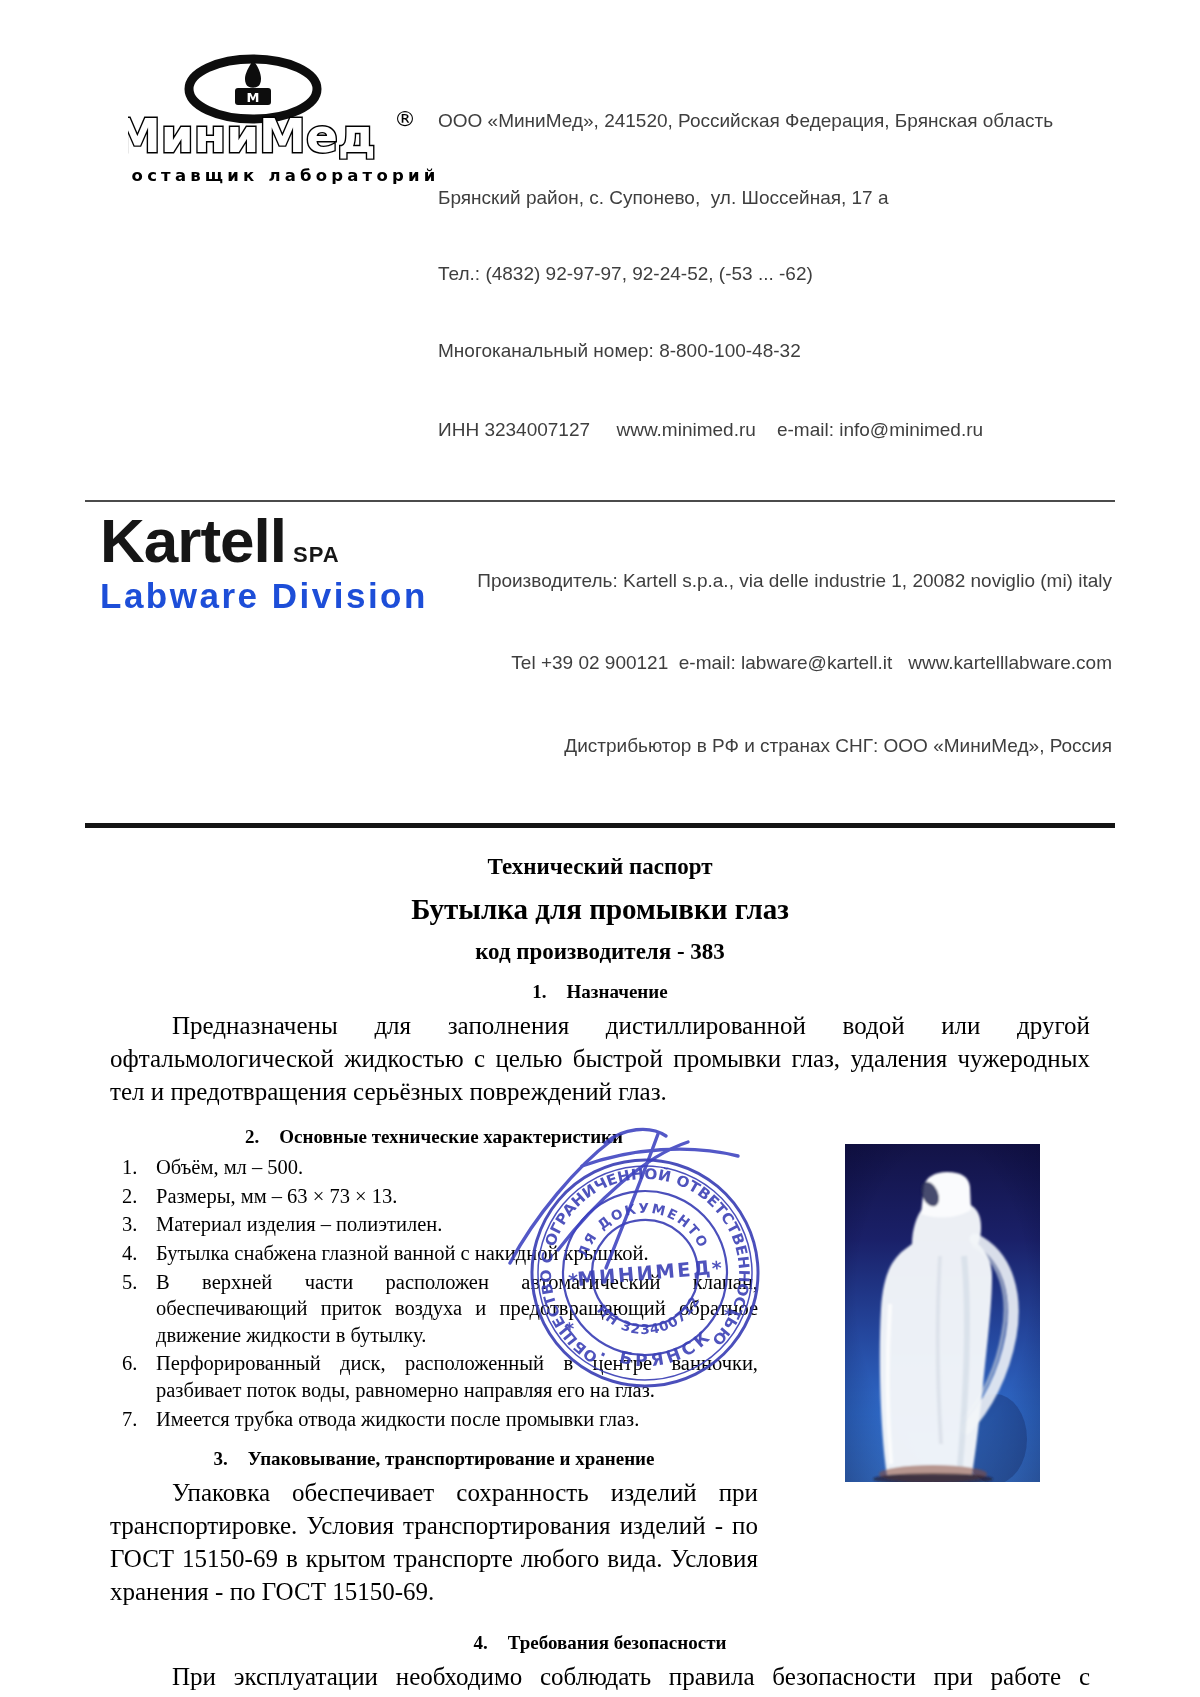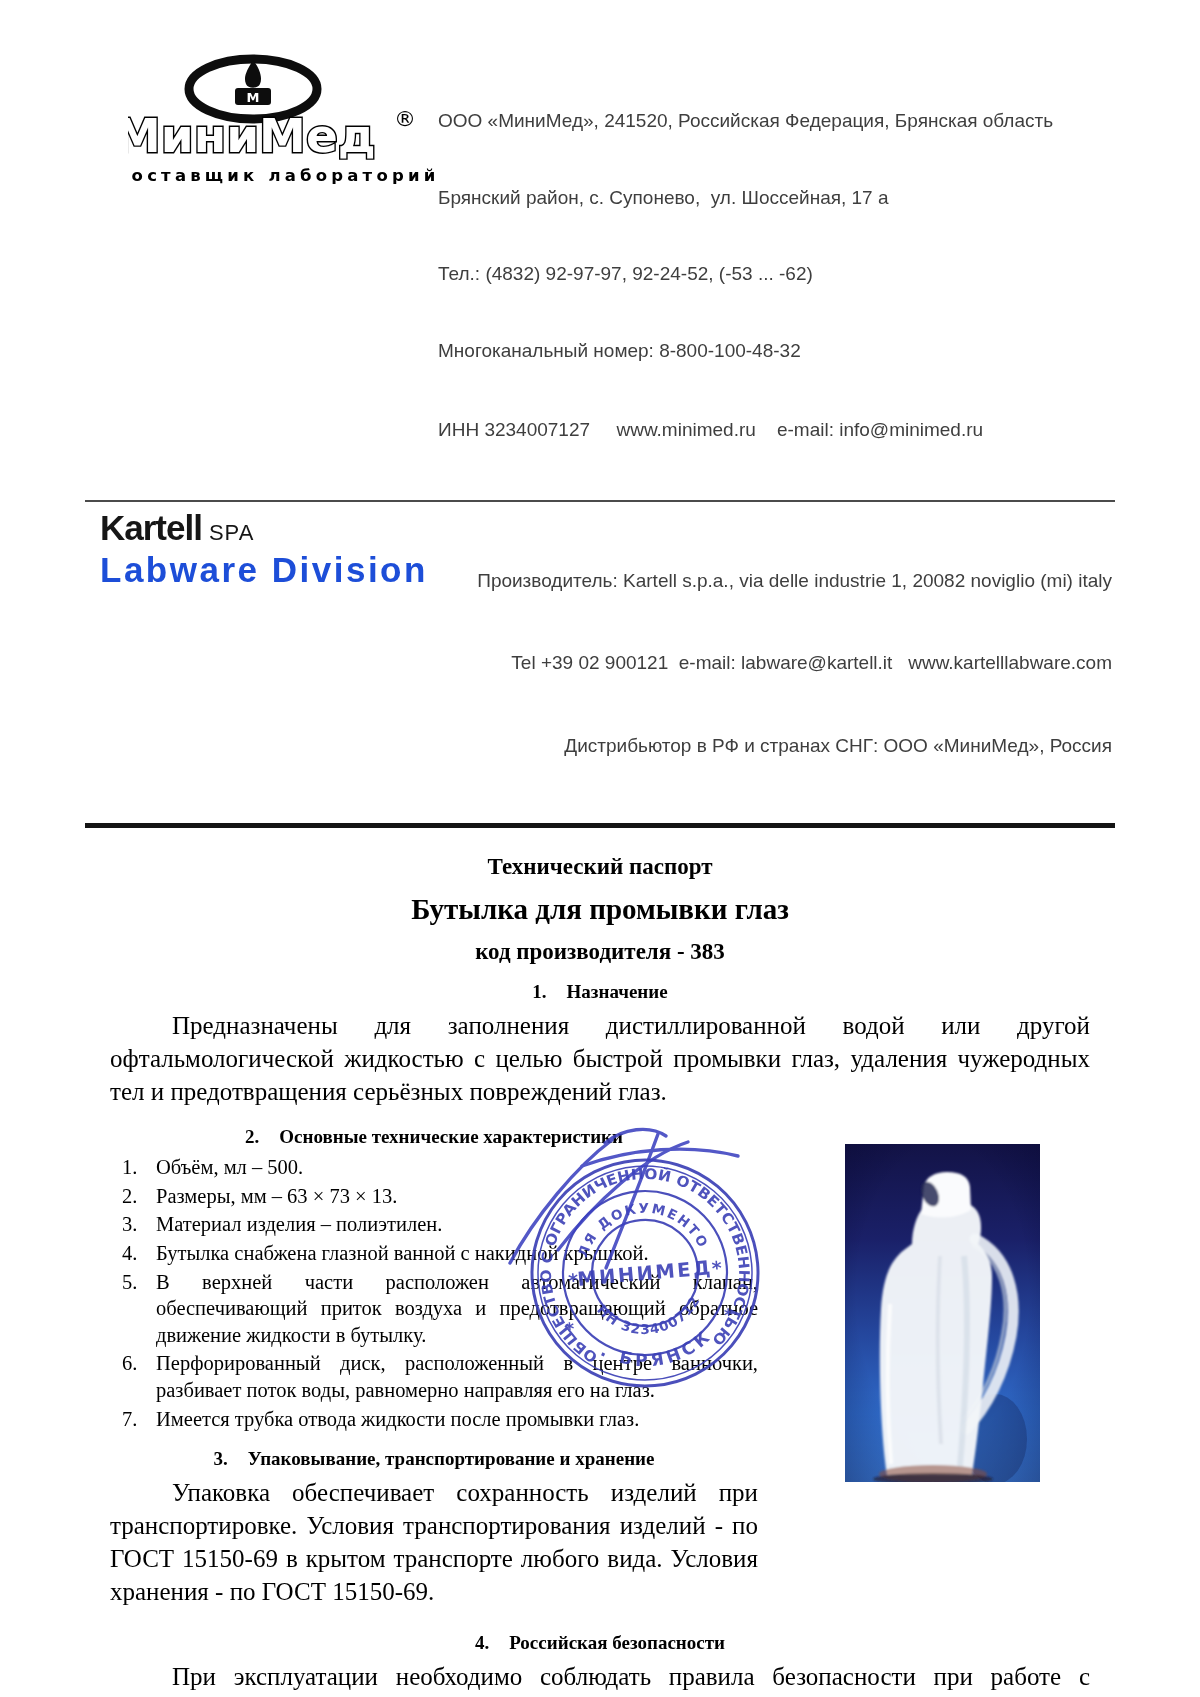--- a/index.html
+++ b/index.html
@@ -12,22 +12,22 @@
   .hdr-top{display:flex;}
   .logo-block{width:350px;flex:none;padding-left:40px;box-sizing:border-box;}
   .contact-block{flex:1;text-align:left;font-family:"Liberation Sans","DejaVu Sans",sans-serif;
     font-size:19px;line-height:25.5px;color:#3e3e3e;padding-top:9px;white-space:pre-wrap;}
   .inn-line{margin-top:3px;}
   .rule-thin{border:none;border-top:2px solid #4b4b4b;margin:6px -3px 0;}
   .hdr-mfr{display:flex;margin-top:8px;}
   .kartell-block{width:350px;flex:none;padding-left:12px;box-sizing:border-box;
     font-family:"Liberation Sans","DejaVu Sans",sans-serif;color:#161616;}
   .kartell-row{display:flex;align-items:baseline;}
-  .kartell-name{font-size:35px;font-weight:bold;letter-spacing:-1px;line-height:1;}
-  .kartell-spa{font-size:22px;font-weight:normal;margin-left:7px;letter-spacing:1px;}
+  .kartell-name{font-size:62px;font-weight:bold;letter-spacing:-1px;line-height:1;}
+  .kartell-spa{font-size:22px;font-weight:bold;margin-left:7px;letter-spacing:1px;}
   .kartell-div{font-size:35px;font-weight:bold;letter-spacing:2.5px;margin-top:4px;color:#1d4ed8;}
   .mfr-lines{flex:1;text-align:right;font-family:"Liberation Sans","DejaVu Sans",sans-serif;
     font-size:19px;line-height:27.5px;color:#3e3e3e;padding-top:2px;white-space:pre-wrap;}
   .rule-thick{border:none;border-top:5px solid #141414;margin:9px -3px 0;}
   
   .doc-title{text-align:center;font-weight:bold;font-size:23px;margin-top:26px;}
   .product-title{text-align:center;font-weight:bold;font-size:29px;margin-top:13px;}
   .code-title{text-align:center;font-weight:bold;font-size:23px;margin-top:13px;}
   
   .sec-head{text-align:center;font-weight:bold;font-size:19px;margin-top:16px;margin-bottom:6px;}
@@ -183,21 +183,21 @@
           <path d="M45,160 C42,210 42,270 46,320" stroke="#ffffff" stroke-width="4" fill="none" opacity="0.8"></path>
 
           <ellipse cx="88" cy="330" rx="54" ry="9" fill="#8a4a38" opacity="0.55"></ellipse>
           <ellipse cx="88" cy="335" rx="60" ry="6" fill="#27161e" opacity="0.6"></ellipse>
         </g>
       </svg>
     </div>
   </div>
 
   <div class="sec-head" style="margin-top:24px">
-    <span class="num">4.</span><span>Российская безопасности</span>
+    <span class="num">4.</span><span>Требования безопасности</span>
   </div>
   <p class="para">При эксплуатации необходимо соблюдать правила безопасности при работе с изделиями из пластика.</p>
 
   <div class="stamp-layer">
     <svg width="390" height="330" viewBox="0 0 390 330">
       <g transform="rotate(-5 205 175)" stroke="#3c41b6" fill="none" opacity="0.92">
         <circle cx="205" cy="175" r="113" stroke-width="3"></circle>
         <circle cx="205" cy="175" r="107" stroke-width="1.5"></circle>
         <circle cx="205" cy="175" r="82" stroke-width="2.2"></circle>
         <circle cx="205" cy="175" r="53" stroke-width="2.2"></circle>

